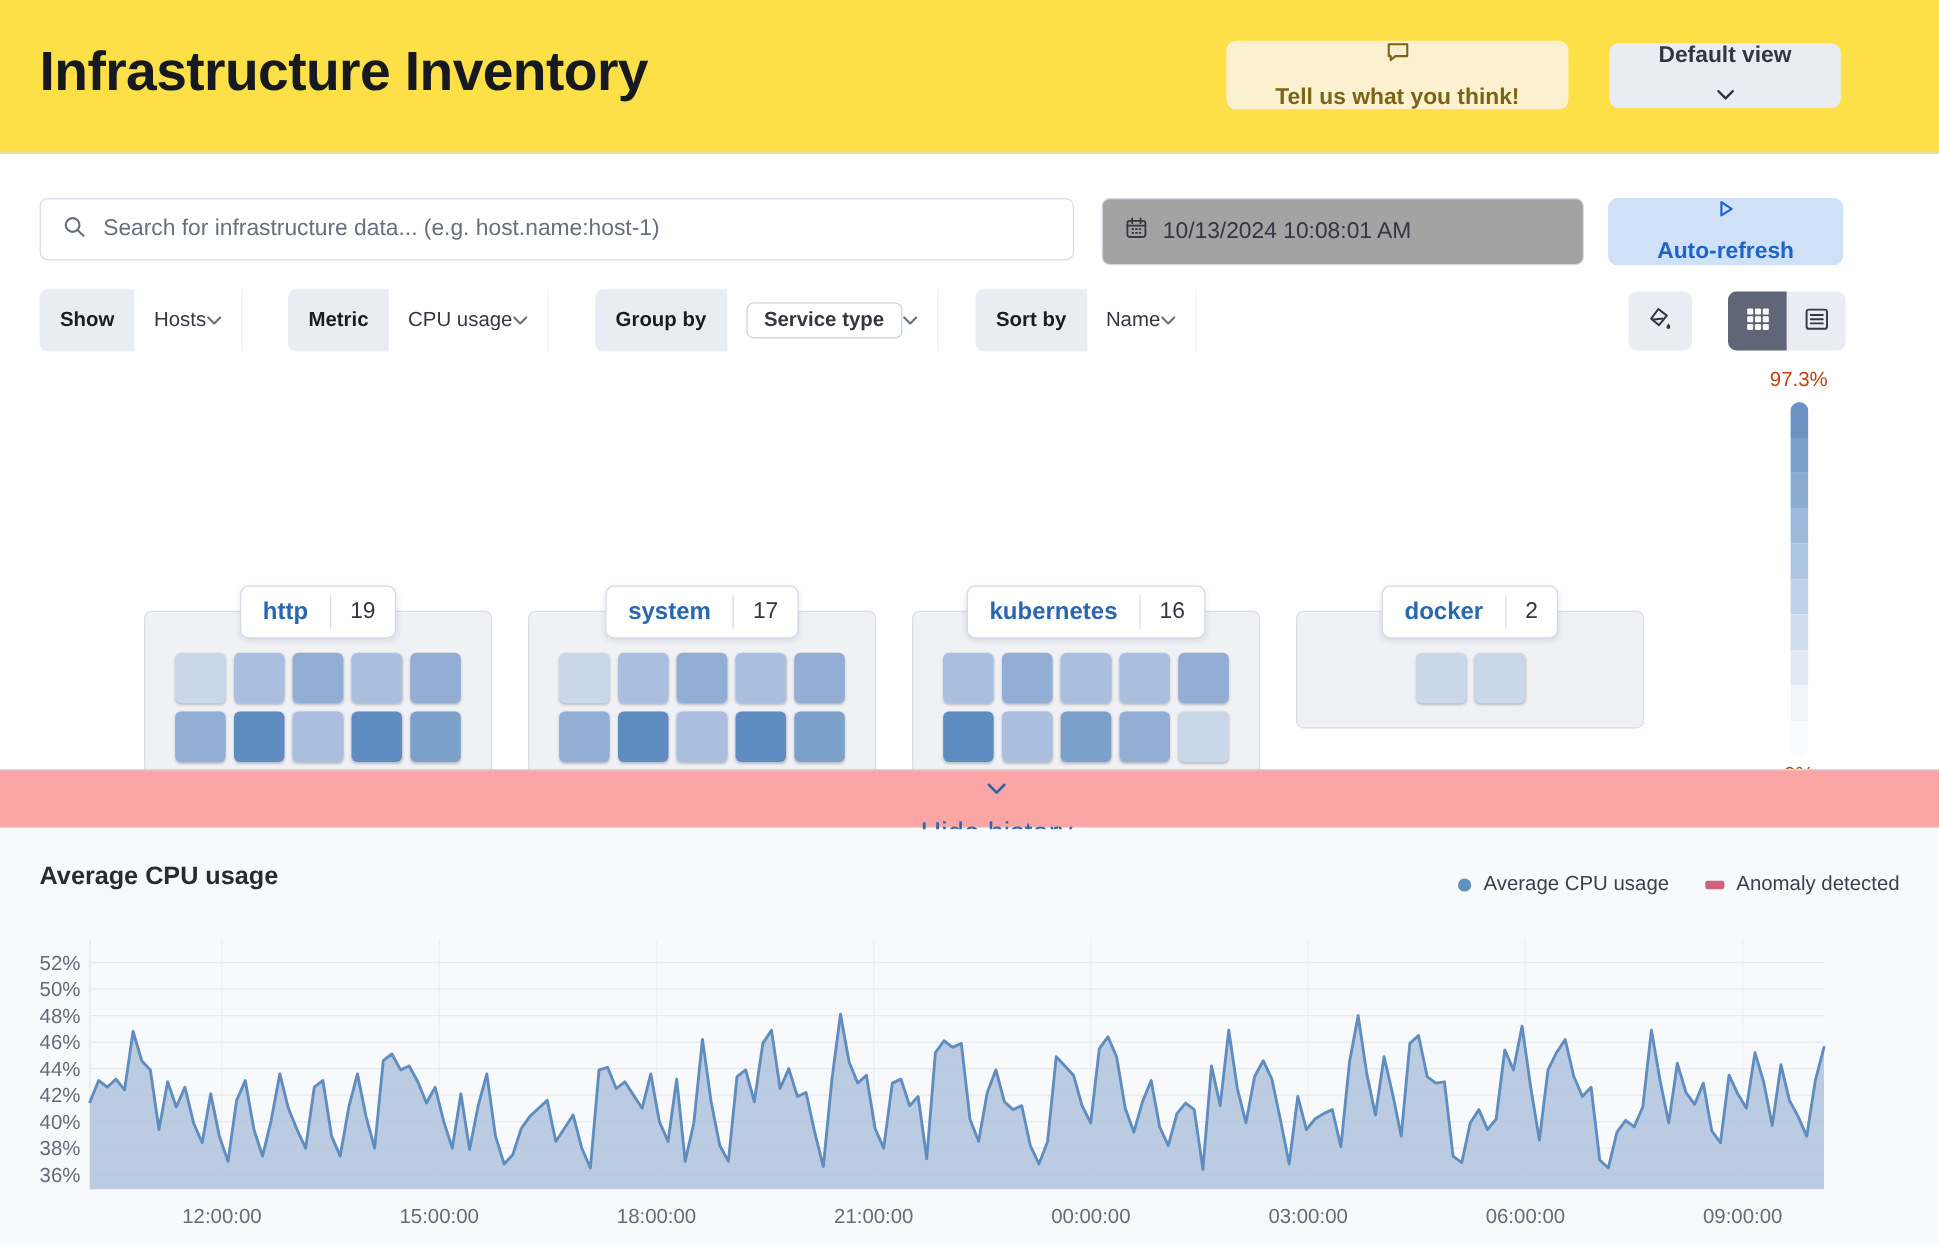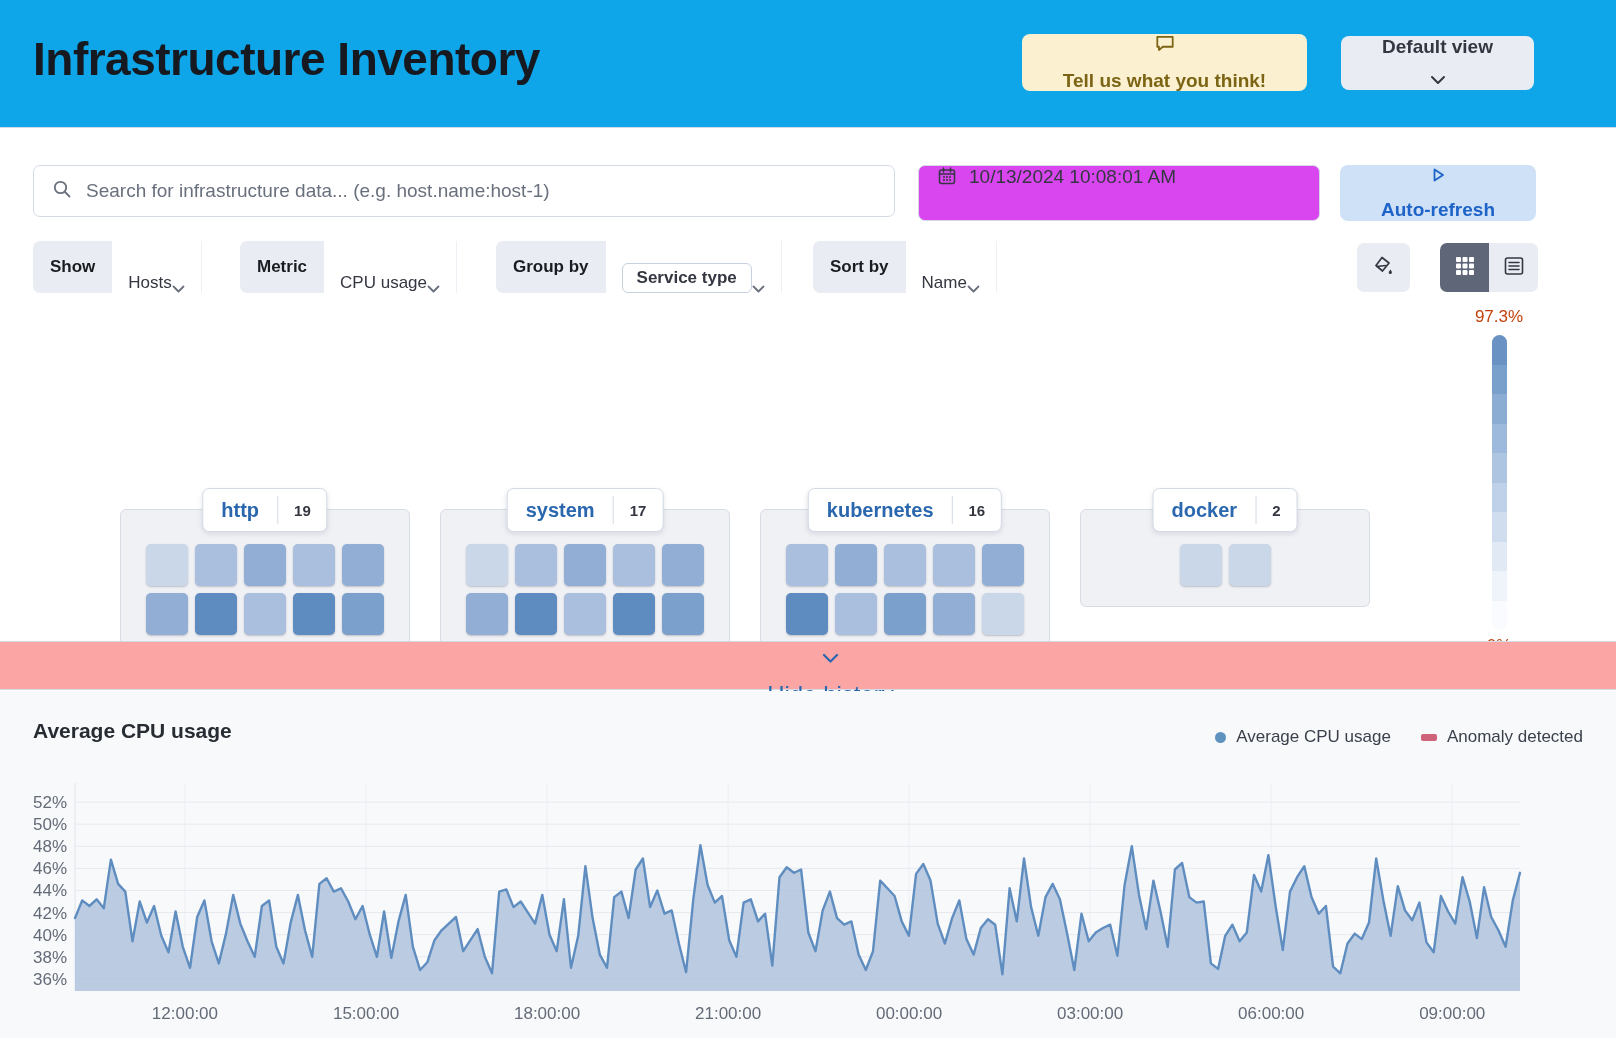--- a/index.html
+++ b/index.html
@@ -1,51 +1,51 @@
 <!DOCTYPE html>
 <html><head>
 <meta charset="utf-8">
 <style>
   * { margin:0; padding:0; box-sizing:border-box; }
   body { font-family:"Liberation Sans", sans-serif; background:#fff; }
   .page { position:relative; width:1616px; height:1038px; background:#fff; overflow:hidden; }
 
   
-  .hdr { position:absolute; top:0; left:0; width:1616px; height:128px; background:#0ea5e9; border-bottom:1px solid #D3DAE6; }
+  .hdr { position:absolute; top:0; left:0; width:1616px; height:128px; background:#fde047; border-bottom:1px solid #D3DAE6; }
   .hdr h1 { position:absolute; left:33px; top:32px; font-size:46px; font-weight:800; color:#16191F; letter-spacing:-0.5px; }
   .btn { display:flex; align-items:center; justify-content:center; gap:10px; border:none; border-radius:8px; cursor:pointer; font-family:inherit;flex-direction:column; }
   .feedback-btn { position:absolute; left:1022px; top:34px; width:285px; height:57px; background:#FBF1D1; color:#7C6415; font-size:19px; font-weight:600; }
   .view-btn { position:absolute; left:1341px; top:36px; width:193px; height:54px; background:#E9EDF3; color:#343741; font-size:19px; font-weight:600; }
 
   
   .main { position:absolute; top:129px; left:0; width:1616px; height:512px; background:#fff; overflow:hidden; }
   .search-box { position:absolute; left:33px; top:36px; width:862px; height:52px; background:#fff; border:1px solid #D3DAE6; border-radius:7px; display:flex; align-items:center; padding:0 18px; gap:14px; }
   .search-box input { flex:1; border:none; outline:none; font-size:19px; color:#343741; background:transparent; font-family:inherit; }
   .search-box input::placeholder { color:#69707D; }
-  .date-btn { position:absolute; left:918px; top:36px; width:402px; height:56px; background:#d946ef; border:1px solid #D3DAE6; border-radius:7px; display:flex; padding:0 18px; gap:12px; font-size:19px; color:#343741; cursor:pointer; font-family:inherit; }
+  .date-btn { position:absolute; left:918px; top:36px; width:402px; height:56px; background:#a3a3a3; border:1px solid #D3DAE6; border-radius:7px; display:flex; align-items:center; padding:0 18px; gap:12px; font-size:19px; color:#343741; cursor:pointer; font-family:inherit; }
   .refresh-btn { position:absolute; left:1340px; top:36px; width:196px; height:56px; background:#CFE1F6; color:#1D63C8; font-size:19px; font-weight:600; }
 
   
   .fg { position:absolute; top:112px; height:52px; display:flex; align-items:stretch; border-right:1px solid #EDF0F5; }
   .fg-label { background:#E9EDF3; border-radius:7px 0 0 7px; display:flex; align-items:center; padding:0 17px; font-weight:700; font-size:17px; color:#1A1C21; }
-  .fg-value { display:flex; align-items:flex-end; gap:0; padding:0 16px; font-size:17px; color:#343741; cursor:pointer; }
+  .fg-value { display:flex; align-items:center; gap:0; padding:0 16px; font-size:17px; color:#343741; cursor:pointer; }
   .fg-pill { border:1px solid #C6D0DE; background:#fff; border-radius:6px; padding:4px 14px; font-weight:600; }
   .icon-btn { position:absolute; top:114px; width:53px; height:49px; background:#E9EDF3; border:none; border-radius:7px; display:flex; align-items:center; justify-content:center; cursor:pointer; }
   .toggle { position:absolute; top:114px; left:1440px; display:flex; }
   .toggle .t { width:49px; height:49px; display:flex; align-items:center; justify-content:center; border:none; cursor:pointer; }
   .t-grid { background:#5E6677; border-radius:7px 0 0 7px; }
   .t-list { background:#E9EDF3; border-radius:0 7px 7px 0; }
 
   
   .groups { position:absolute; left:120px; top:380px; display:flex; gap:30px; align-items:flex-start; }
   .panel { position:relative; width:290px; background:#F0F1F5; border:1px solid #D8DCE4; border-radius:6px; padding:34px 0 20px; display:flex; flex-direction:column; gap:7px; align-items:center; }
   .glabel { position:absolute; top:-22px; left:50%; transform:translateX(-50%); height:44px; display:flex; align-items:center; background:#fff; border:1px solid #D3DAE6; border-radius:7px; box-shadow:0 2px 5px rgba(50,60,80,.12); white-space:nowrap; }
   .gname { padding:0 18px; color:#2A67AE; font-weight:600; font-size:20px; cursor:pointer; }
   .gdiv { width:1px; height:28px; background:#D3DAE6; }
-  .gcount { padding:0 16px; font-size:15px; color:#343741;font-weight:bold; }
+  .gcount { padding:0 16px; font-size:19px; color:#343741; }
   .srow { display:flex; gap:7px; }
   .sq { width:42px; height:42px; border-radius:5px; box-shadow:0 1px 2px rgba(52,58,70,.28); cursor:pointer; }
 
   
   .clegend { position:absolute; left:1463px; top:178px; width:72px; text-align:center; }
   .clegend .lab { font-size:17px; color:#c2410c; height:20px; }
   .cbar { width:15px; height:295px; margin:8px auto 6px; border-radius:8px; overflow:hidden; display:flex; flex-direction:column; }
   .cbar div { flex:1; }
 
   

